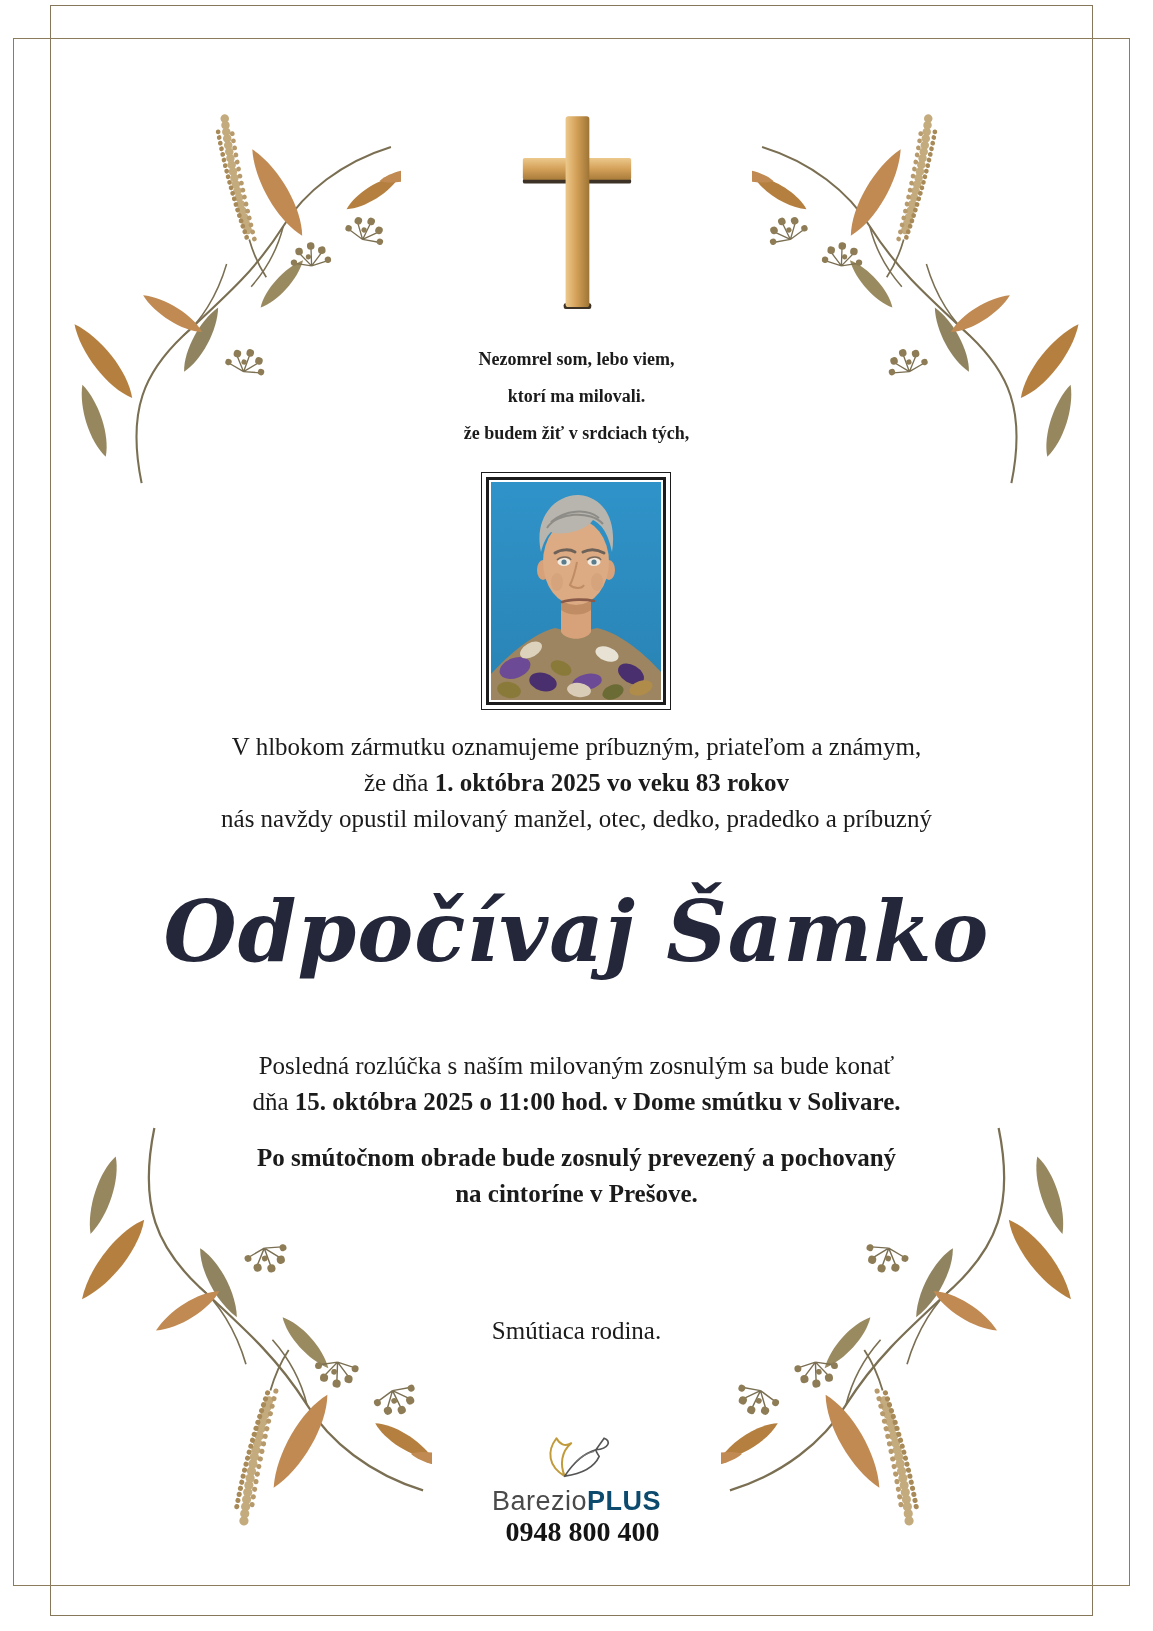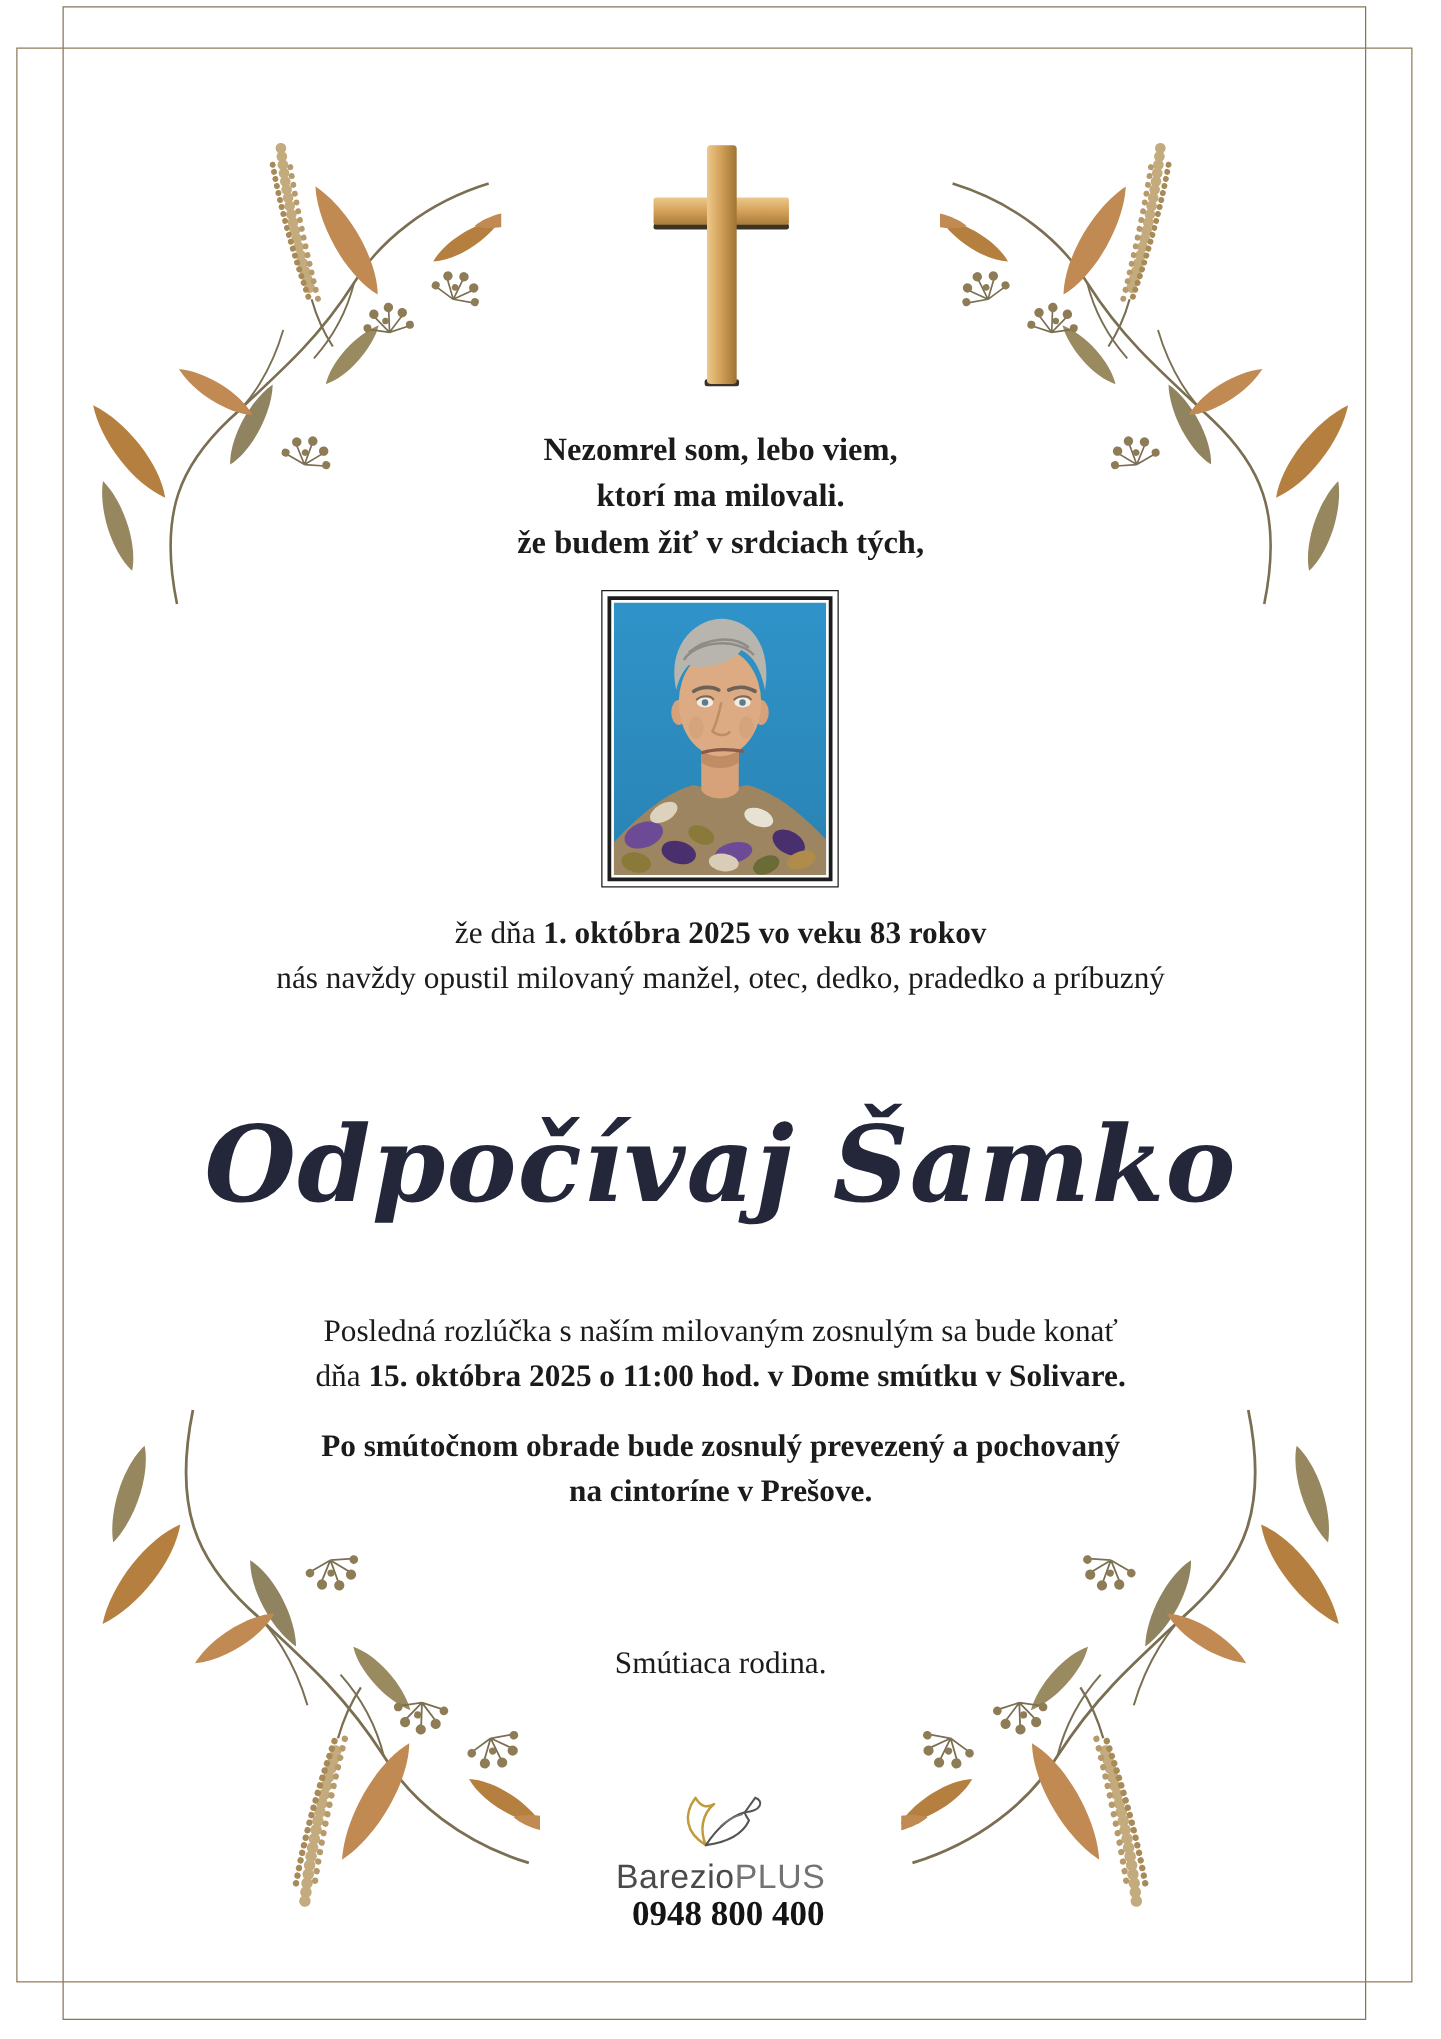--- a/index.html
+++ b/index.html
@@ -20,21 +20,21 @@
   
   .branch{position:absolute;}
   .branch.tl{left:56px;top:60px;width:345px;height:425px;}
   .branch.tr{right:56px;top:60px;width:345px;height:425px;transform:scaleX(-1);}
   .branch.bl{left:64px;top:1126px;width:368px;height:458px;transform:scaleY(-1);}
   .branch.br{right:64px;top:1126px;width:368px;height:458px;transform:scale(-1,-1);}
 
   .cross{position:absolute;left:520px;top:114px;width:114px;height:200px;}
 
   .quote{position:absolute;left:0;top:341px;width:100%;text-align:center;
-         font-weight:bold;font-size:26px;line-height:37px;}
+         font-weight:bold;font-size:18px;line-height:37px;}
 
   .photo-outer{position:absolute;left:481px;top:472px;background:#fff;
                border:1px solid #1c1c1c;padding:4px;}
   .photo-mid{border:3px solid #1c1c1c;padding:2px;background:#fff;}
   .photo-mid svg{display:block;}
 
   .para{position:absolute;left:0;width:100%;text-align:center;
         font-size:25px;line-height:36px;}
   .announcement{top:729px;}
   .farewell{top:1048px;}
@@ -49,21 +49,21 @@
     font-style:italic;font-weight:bold;
     font-size:84px;line-height:140px;color:#24273a;
     letter-spacing:1px;
   }
 
   .logo{position:absolute;left:0;top:1430px;width:100%;text-align:center;}
   .logo .dove{width:74px;height:56px;display:block;margin:0 auto;}
   .logo .word{font-family:"Liberation Sans", sans-serif;font-size:27px;
               letter-spacing:.5px;line-height:30px;}
   .logo .word .primary{color:#4a4a4a;}
-  .logo .word .accent{color:#737373;font-weight:normal;}
+  .logo .word .accent{color:#0c4a6e;font-weight:bold;}
   .logo .phone{font-family:"Liberation Serif", serif;font-weight:bold;
                font-size:28px;line-height:32px;color:#141414;padding-left:12px;}
 </style>
 </head>
 <body>
 
 <div class="card">
 
   <div class="frame frame-a"></div>
   <div class="frame frame-b"></div>
@@ -185,20 +185,21 @@
         <path d="M71,120 C80,117 94,117 103,119" stroke="#8a5a48" stroke-width="2.6" fill="none" stroke-linecap="round"></path>
         <path d="M74,127 C82,125 92,125 100,126" stroke="#c08c64" stroke-width="1.4" fill="none"></path>
 
         <ellipse cx="66" cy="100" rx="6" ry="9" fill="#c8946c" opacity="0.3"></ellipse>
         <ellipse cx="106" cy="100" rx="6" ry="9" fill="#c8946c" opacity="0.3"></ellipse>
       </svg>
     </div>
   </div>
 
   <div class="para announcement">
+    <div>V hlbokom zármutku oznamujeme príbuzným, priateľom a známym,</div>
     <div><span>že dňa </span><span class="b">1. októbra 2025 vo veku 83 rokov</span></div>
     <div>nás navždy opustil milovaný manžel, otec, dedko, pradedko a príbuzný</div>
   </div>
 
   <div class="deceased-name">Odpočívaj Šamko</div>
 
   <div class="para farewell">
     <div>Posledná rozlúčka s naším milovaným zosnulým sa bude konať</div>
     <div><span>dňa </span><span class="b">15. októbra 2025 o 11:00 hod. v Dome smútku v Solivare.</span></div>
   </div>

